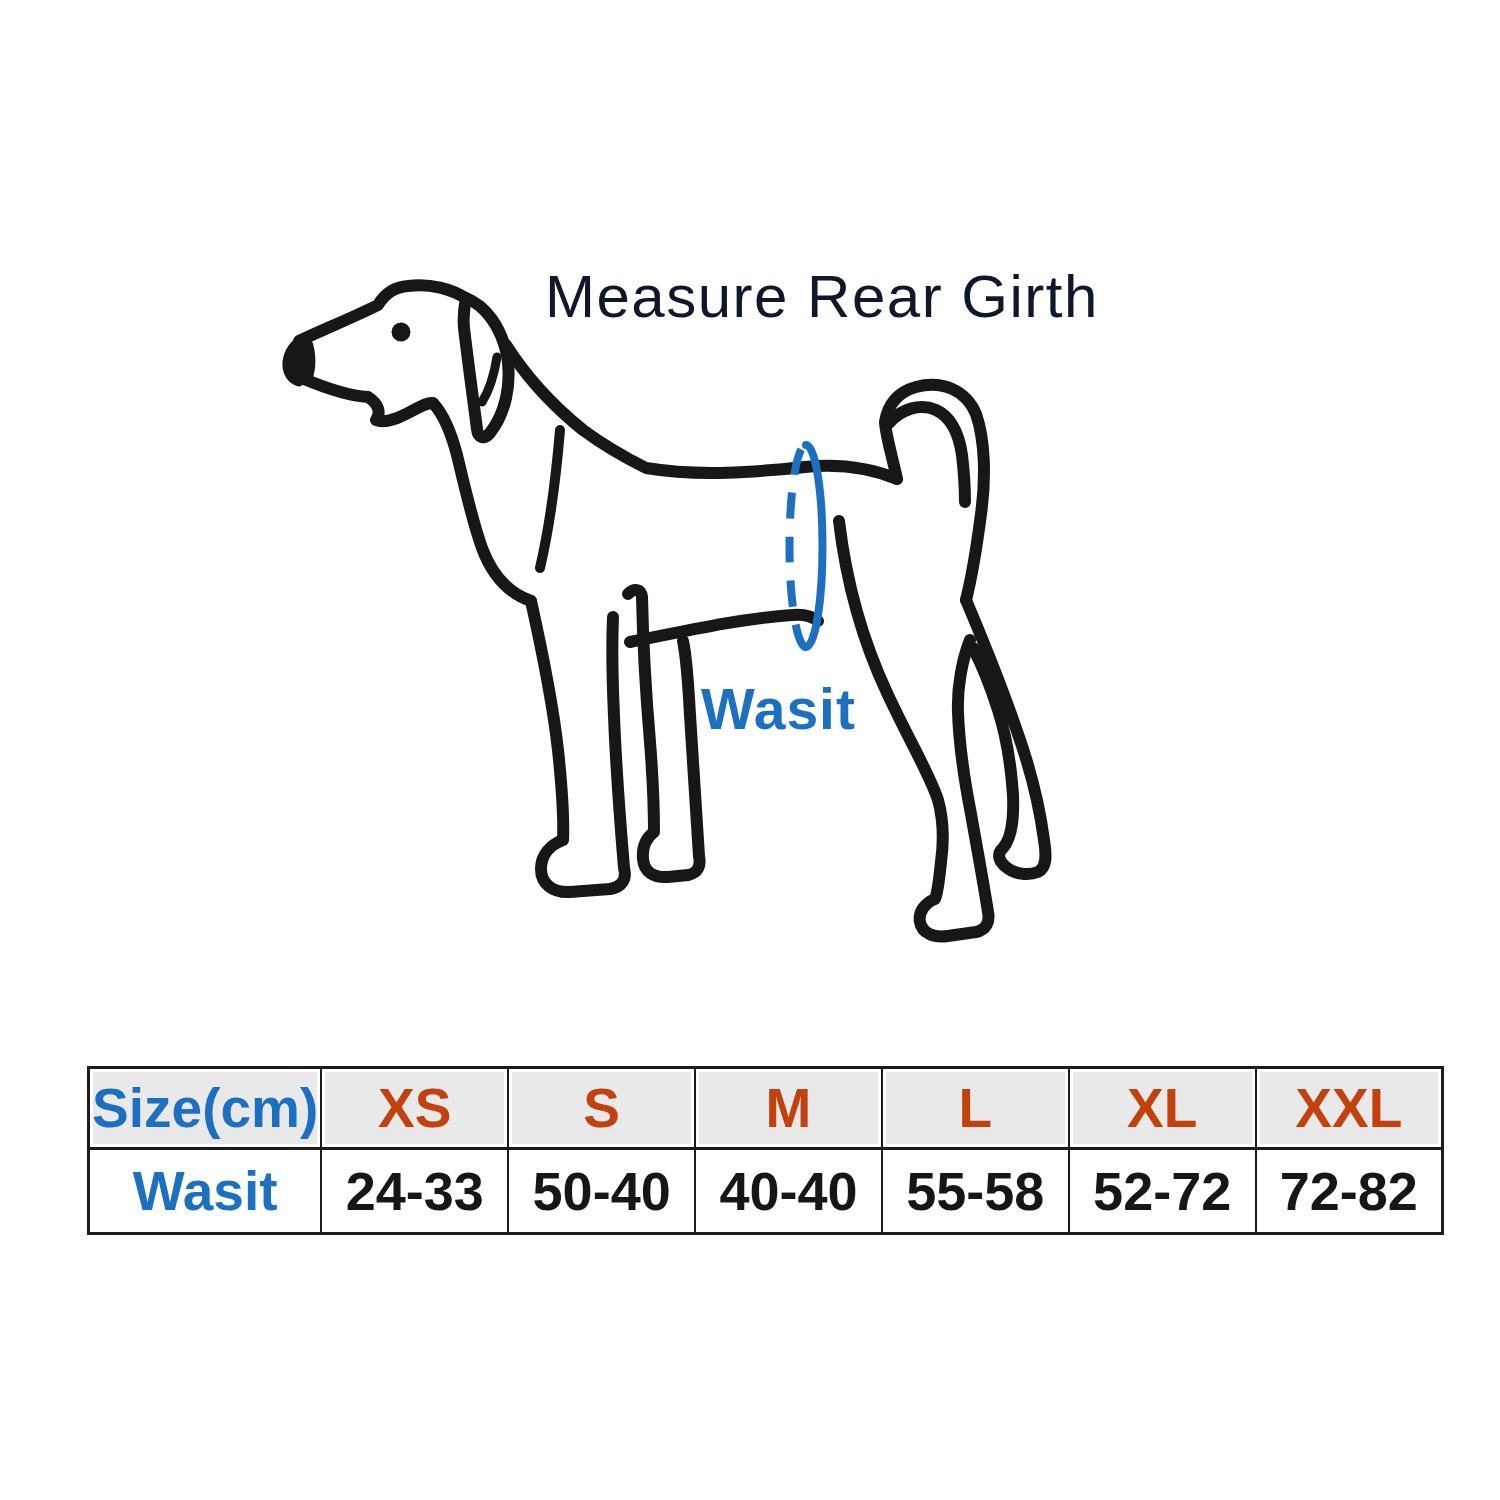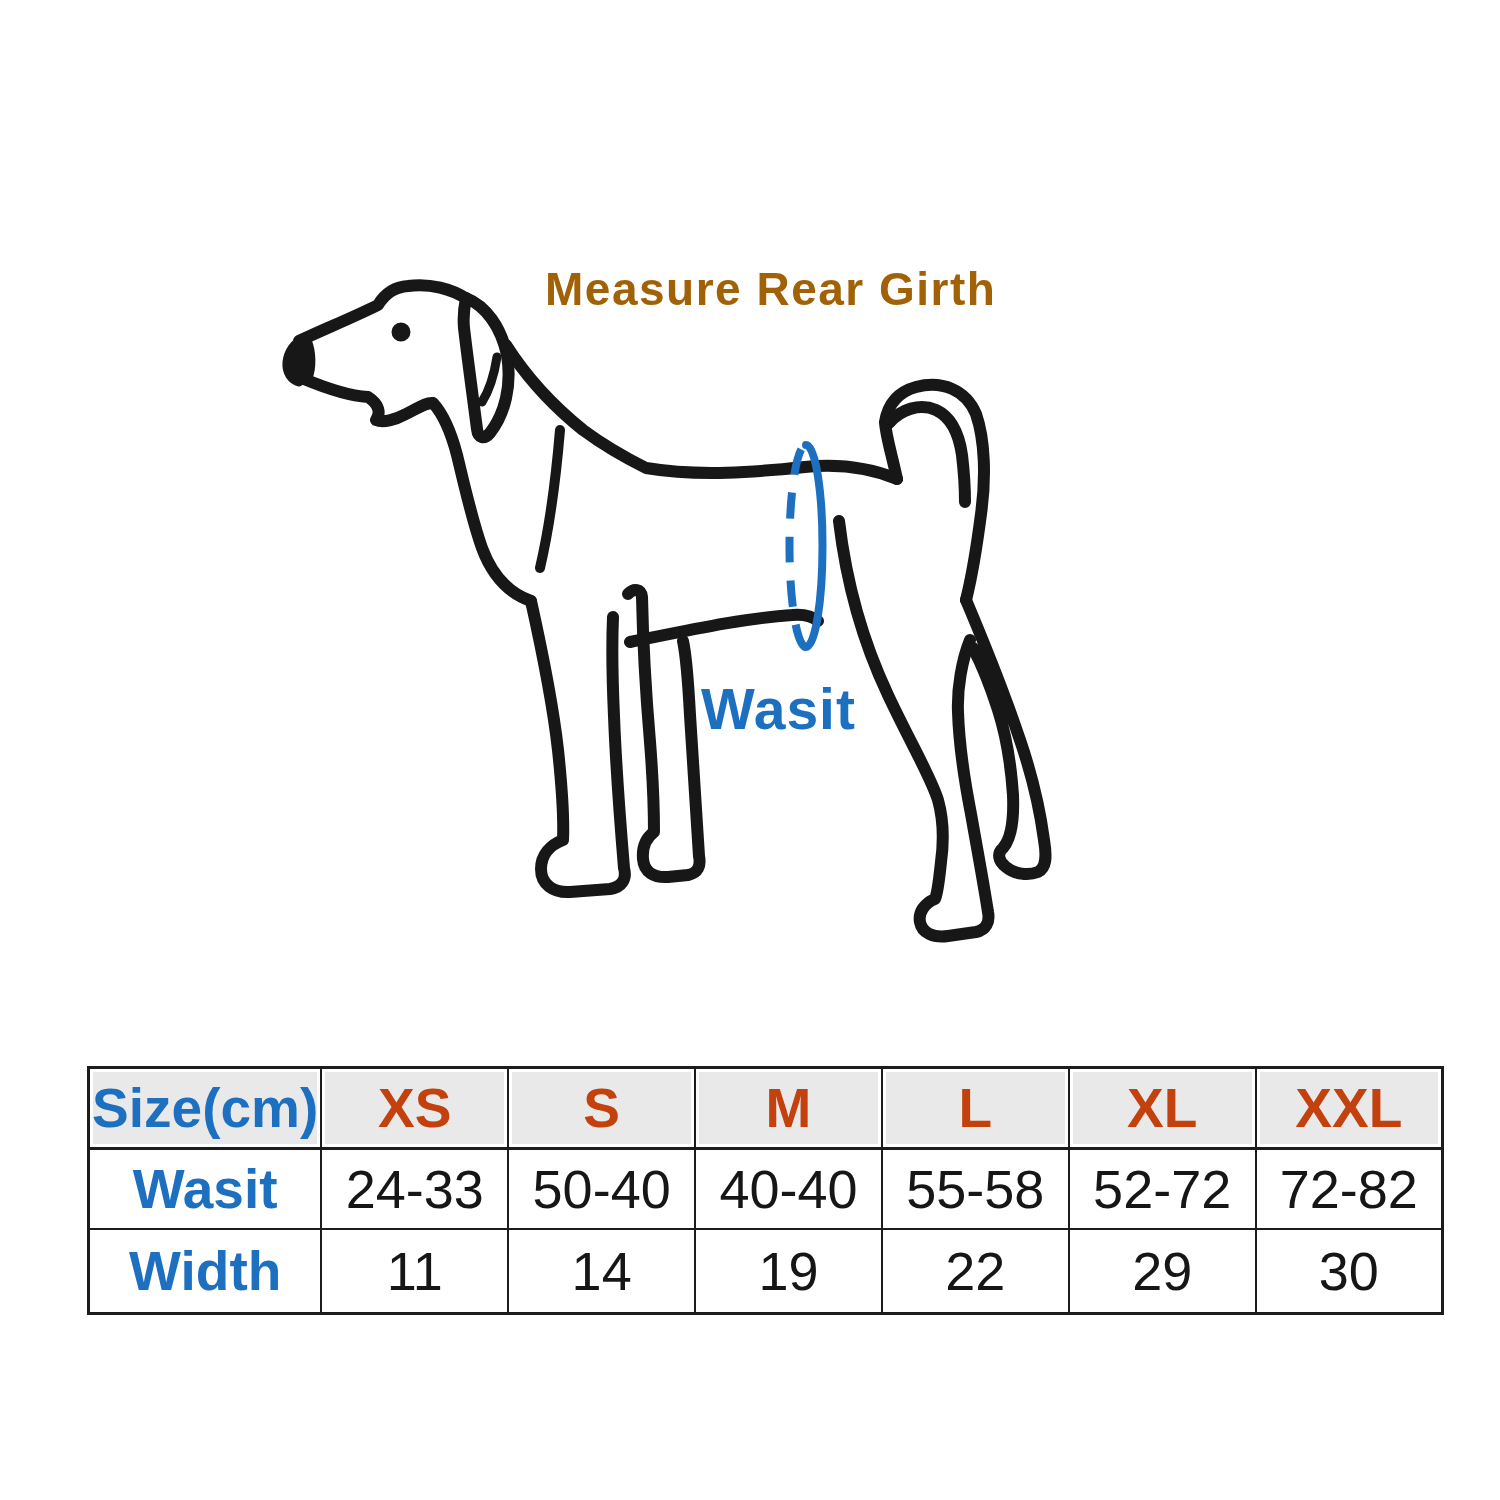--- a/index.html
+++ b/index.html
@@ -44,24 +44,24 @@
     fill: none;
     stroke: #1d70c0;
     stroke-width: 8;
     stroke-linecap: butt;
     stroke-dasharray: 26 18;
   }
   .title {
     position: absolute;
     left: 545px;
     top: 262px;
-    font-size: 46px;
-    font-weight: 700;
+    font-size: 60px;
+    font-weight: 400;
     letter-spacing: 1.5px;
-    color: #a16207;
+    color: #0f172a;
     white-space: nowrap;
   }
   .waist-label {
     position: absolute;
     left: 701px;
     top: 676px;
     font-size: 57px;
     font-weight: 700;
     letter-spacing: 1px;
     color: #1d70c0;
@@ -91,21 +91,21 @@
     box-shadow: inset 0 0 0 3px #ffffff;
     border-bottom: 3px solid #1c1c1c;
     font-size: 55px;
     font-weight: 700;
     color: #c2410c;
   }
   table.size-table tbody tr:first-child td { height: 78px; }
   table.size-table tbody tr:last-child td  { height: 82px; }
   table.size-table td.value-cell {
     font-size: 54px;
-    font-weight: 400;
+    font-weight: 700;
     color: #161616;
   }
   .blue-cell {
     color: #1d70c0 !important;
     font-size: 55px;
     font-weight: 700;
     margin-left: 36px;
   }
 </style>
 </head>
@@ -178,25 +178,16 @@
     <tbody>
       <tr>
         <td class="blue-cell">Wasit</td>
         <td class="value-cell">24-33</td>
         <td class="value-cell">50-40</td>
         <td class="value-cell">40-40</td>
         <td class="value-cell">55-58</td>
         <td class="value-cell">52-72</td>
         <td class="value-cell">72-82</td>
       </tr>
-      <tr>
-        <td class="blue-cell">Width</td>
-        <td class="value-cell">11</td>
-        <td class="value-cell">14</td>
-        <td class="value-cell">19</td>
-        <td class="value-cell">22</td>
-        <td class="value-cell">29</td>
-        <td class="value-cell">30</td>
-      </tr>
     </tbody>
   </table>
 
 </div>
 
 </body></html>

